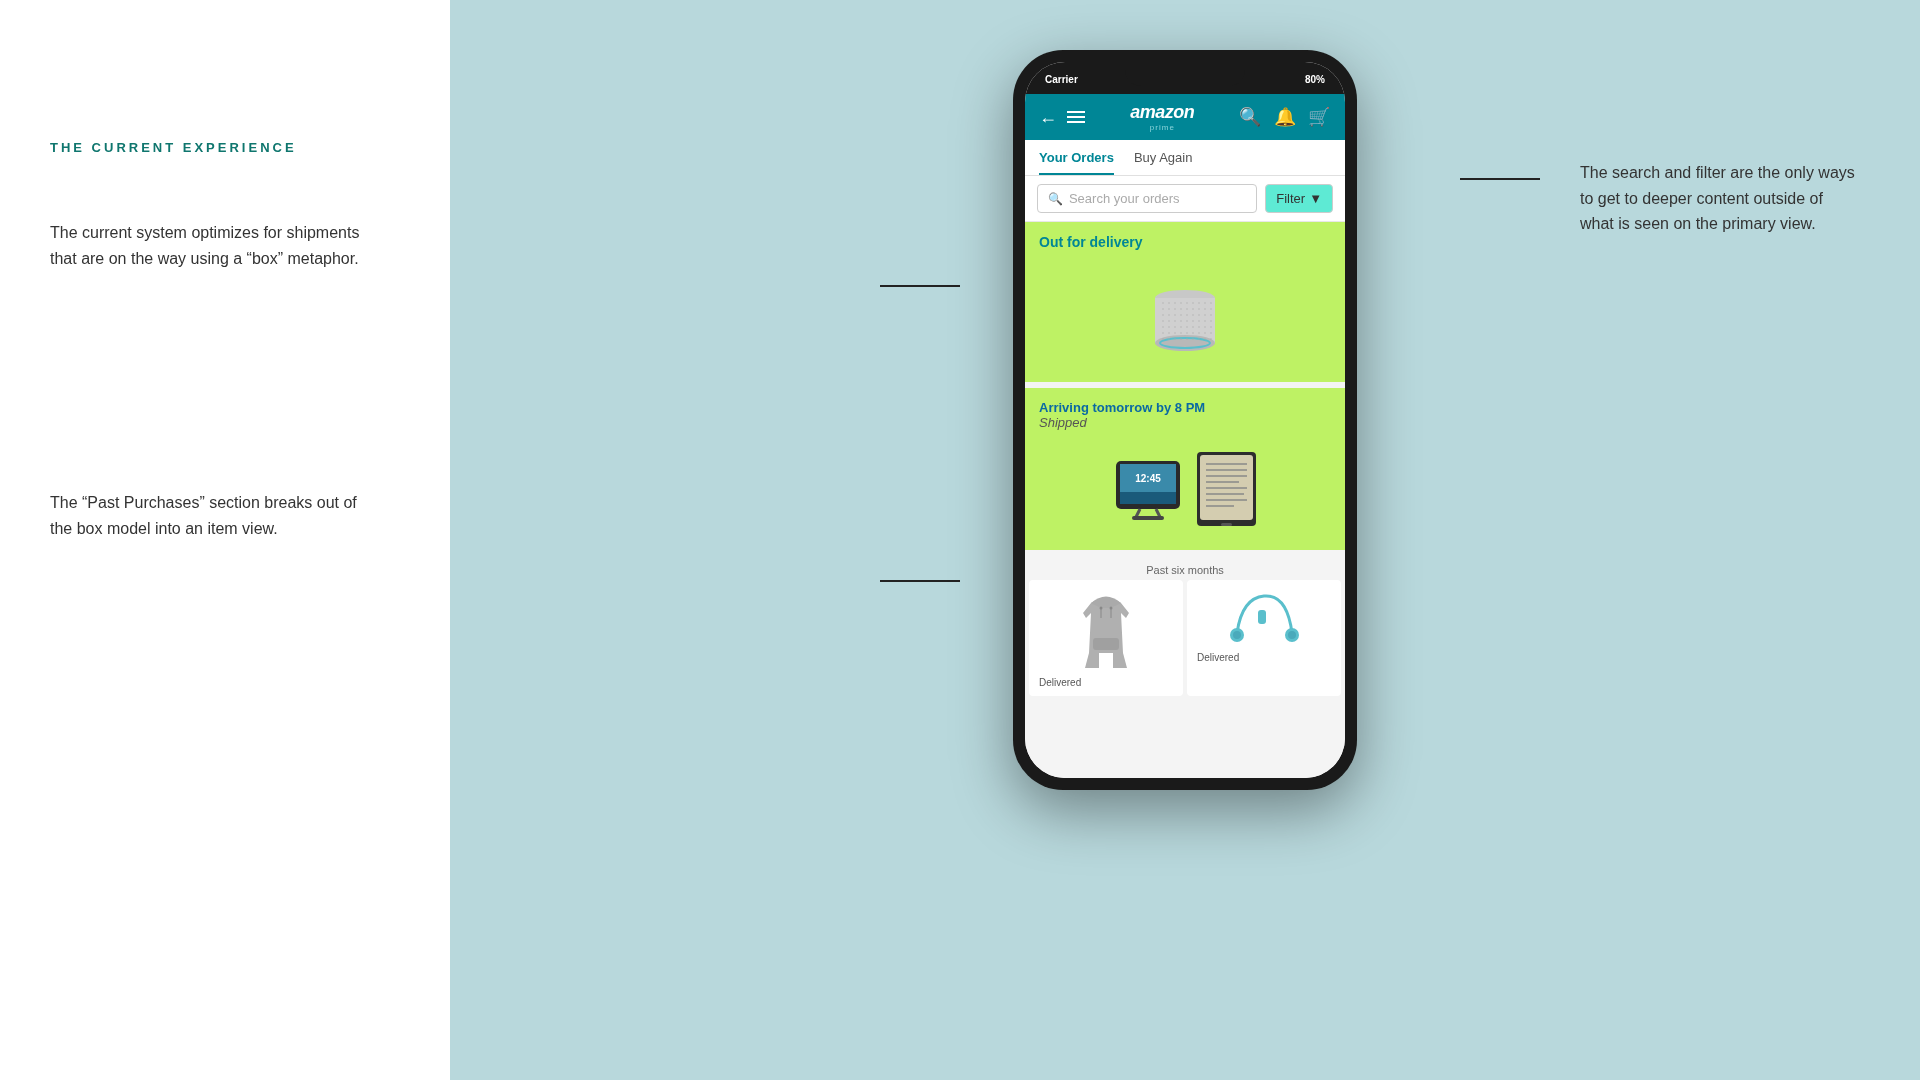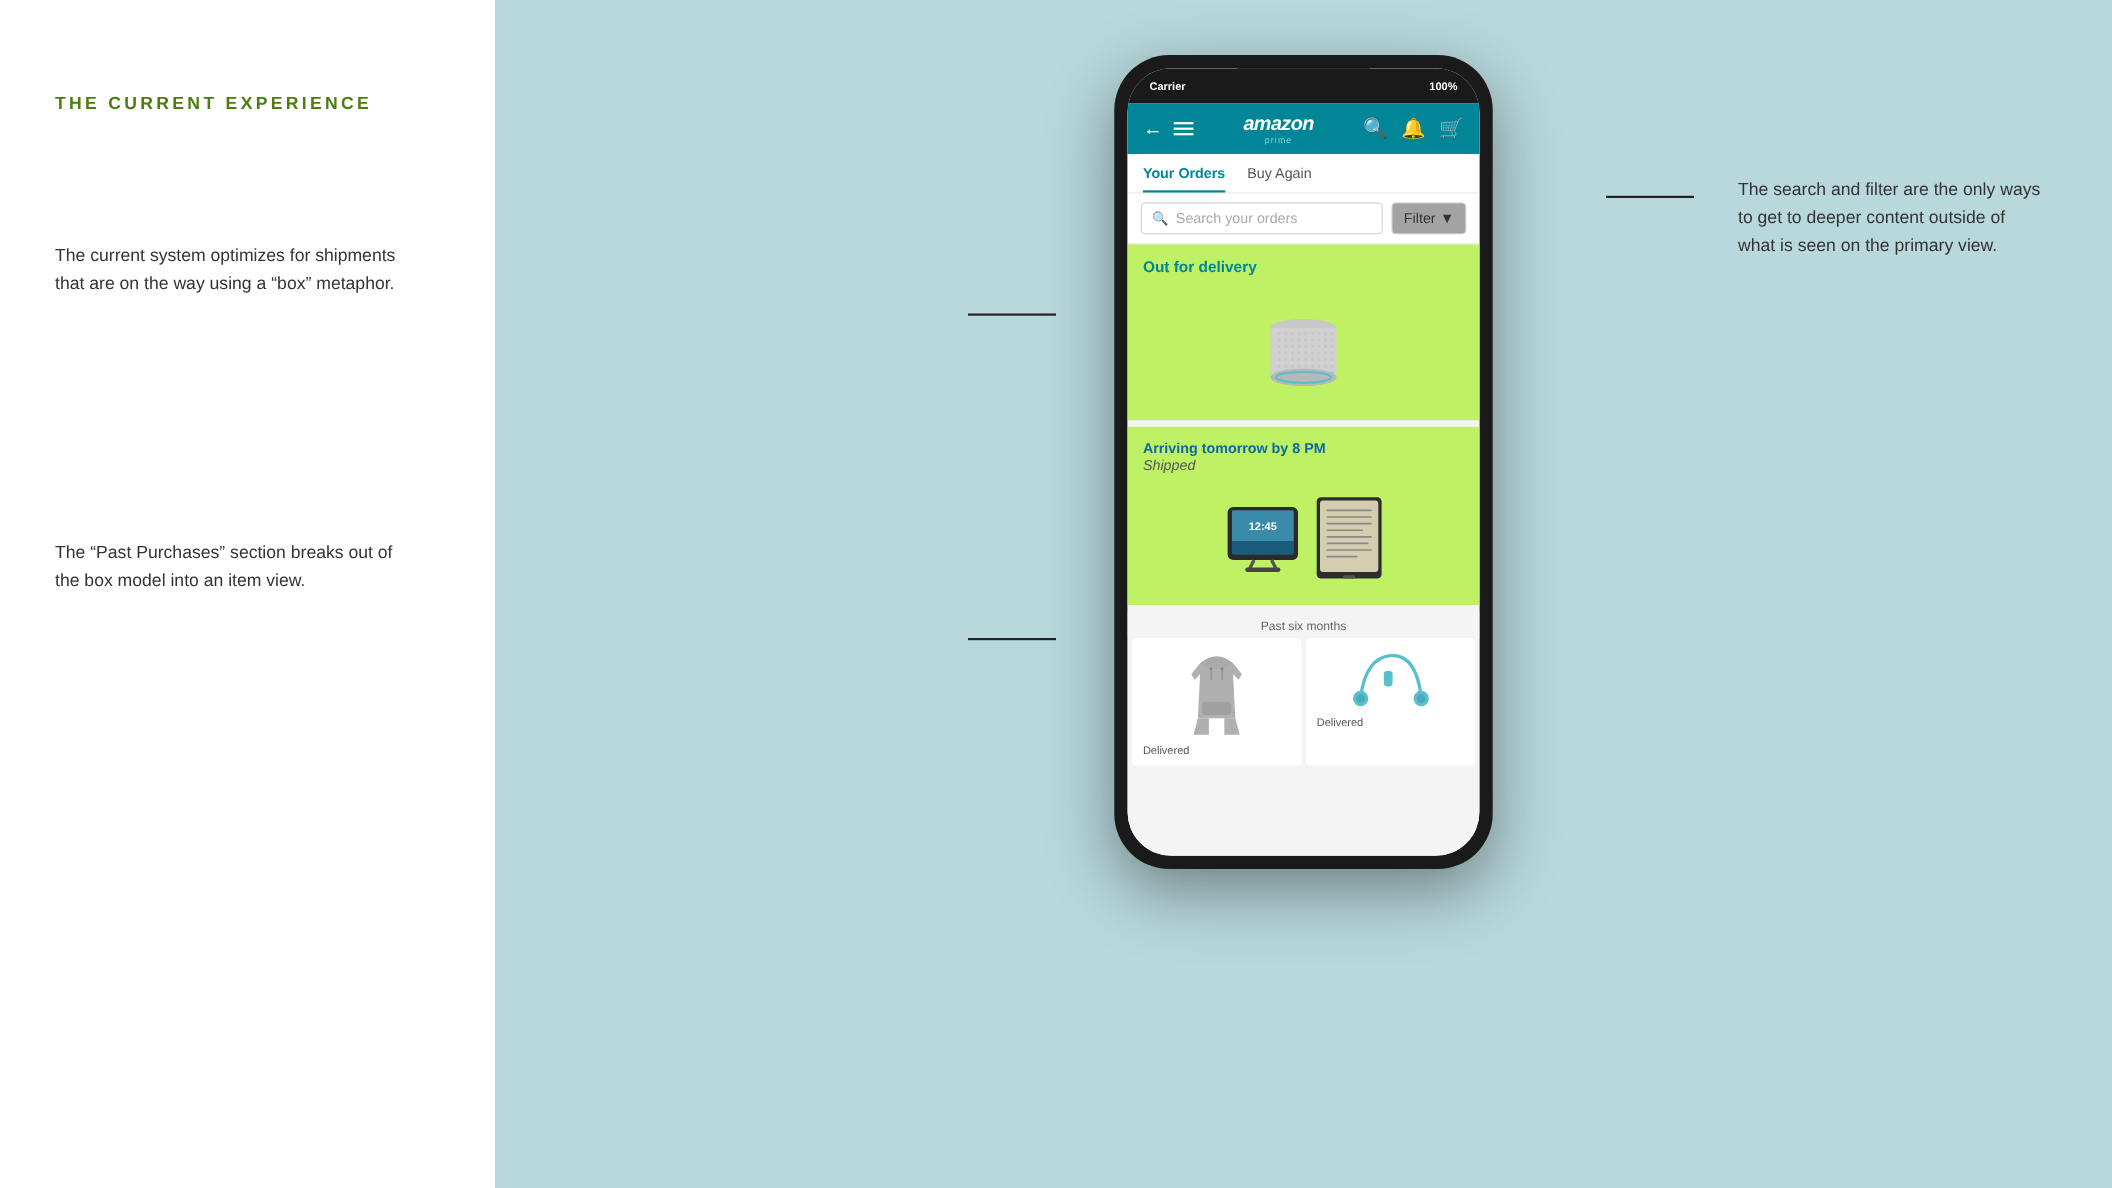--- a/index.html
+++ b/index.html
@@ -17,26 +17,26 @@
       width: 450px;
       min-width: 450px;
       background: #fff;
       display: flex;
       flex-direction: column;
       padding: 60px 50px;
       position: relative;
     }
 
     .section-title {
-      font-size: 16px;
+      font-size: 13px;
       font-weight: 600;
       letter-spacing: 3px;
-      color: #4d7c0f;
+      color: #0f766e;
       margin-bottom: 60px;
-      margin-top: 26px;
+      margin-top: 80px;
     }
 
     .annotation-block {
       position: absolute;
       font-size: 16px;
       line-height: 1.6;
       color: #333;
       font-weight: 400;
     }
 
@@ -251,21 +251,21 @@
 
     .filter-btn {
       display: flex;
       align-items: center;
       gap: 4px;
       border: 1px solid #ccc;
       border-radius: 4px;
       padding: 6px 10px;
       font-size: 13px;
       color: #333;
-      background: #a3a3a3;
+      background: #5eead4;
       cursor: pointer;
     }
 
     
     .orders-content {
       flex: 1;
       overflow: hidden;
       background: #f4f4f4;
     }
 
@@ -396,21 +396,21 @@
   </div>
 
   <div class="phone-container">
     <div class="phone-frame">
       <div class="notch"></div>
       <div class="phone-screen">
 
         <div class="status-bar">
           <span class="status-carrier">Carrier</span>
           <span class="status-time"></span>
-          <span class="status-battery">100%</span>
+          <span class="status-battery">80%</span>
         </div>
 
         <div class="amazon-header">
           <div class="header-left">
             <span class="back-btn">←</span>
             <div class="hamburger">
               <span></span>
                 <span></span>
                 <span></span>
             </div>

